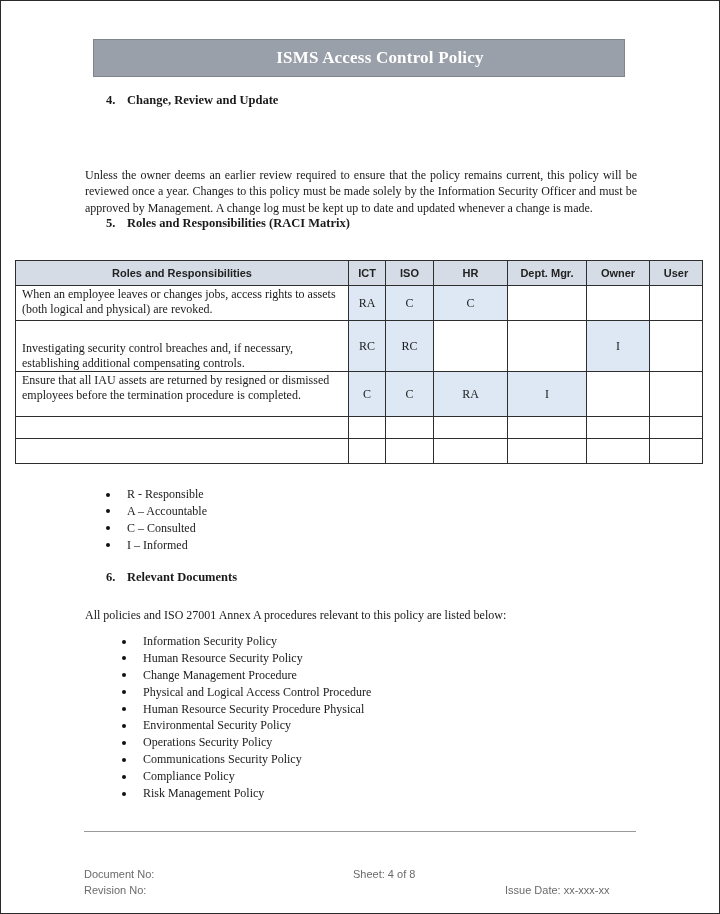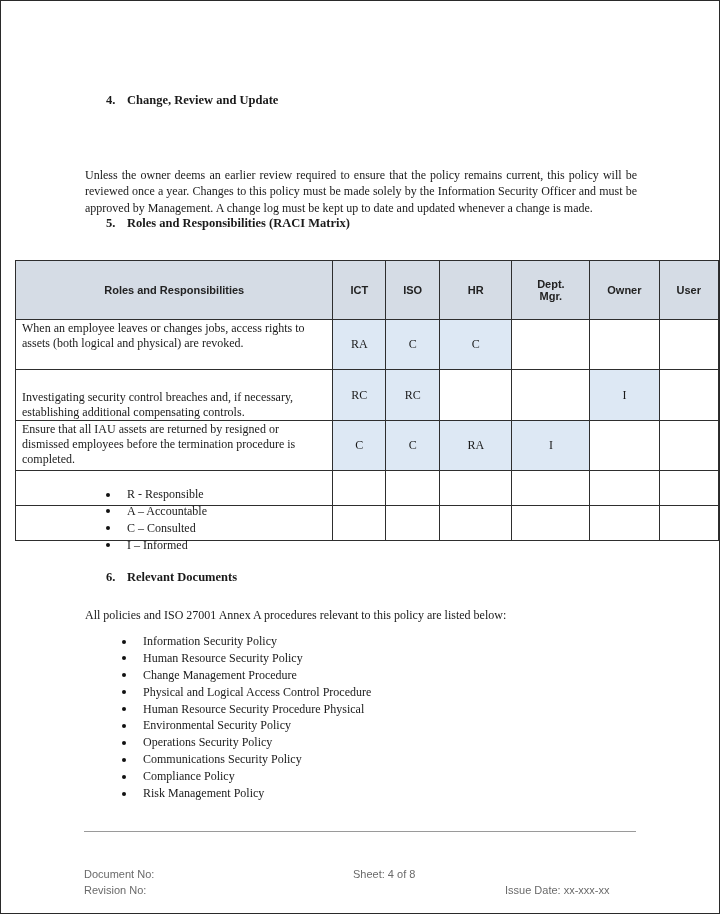--- a/index.html
+++ b/index.html
@@ -26,21 +26,21 @@
   }
   .section-heading .num { display: inline-block; width: 21px; }
   .para {
     position: absolute; left: 84px; width: 552px; font-size: 12px; line-height: 16.3px;
     text-align: justify; font-family: "Liberation Serif", "DejaVu Serif", serif;
   }
   table.raci {
     position: absolute; left: 14px; top: 259px; border-collapse: collapse;
     font-family: "Liberation Serif", "DejaVu Serif", serif; font-size: 12px;
   }
-  table.raci th, table.raci td { border: 1px solid #2e2e2e; padding: 17px; }
+  table.raci th, table.raci td { border: 1px solid #2e2e2e; padding: 0; }
   table.raci th {
     background: #d5dce5; height: 24px; font-family: "Liberation Sans", "DejaVu Sans", sans-serif;
     font-size: 11px; font-weight: bold; text-align: center; color: #222;
   }
   table.raci td.role { padding: 1px 6px 0 6px; line-height: 15px; vertical-align: top; text-align: left; }
   table.raci td.val { text-align: center; vertical-align: middle; }
   table.raci td.hl { background: #dde8f4; }
   ul.bullets {
     position: absolute; margin: 0; padding: 0; list-style: none;
     font-family: "Liberation Serif", "DejaVu Serif", serif; font-size: 12px;
@@ -53,20 +53,23 @@
   .footer-line { position: absolute; left: 83px; top: 830px; width: 552px; height: 1px; background: #9a9a9a; }
   .footer-text {
     position: absolute; font-family: "Liberation Sans", "DejaVu Sans", sans-serif; font-size: 11px; color: #6a6a6a; margin-top: 34px;
   }
 </style>
 </head>
 <body>
 
 <div class="page">
 
+  <div class="title-bar">
+    <span>ISMS Access Control Policy</span>
+  </div>
 
   <div class="section-heading" style="left:105px; top:92px;">
     <span class="num">4.</span><span>Change, Review and Update</span>
   </div>
   <div class="para" style="top:136px;margin-top:30px;">Unless the owner deems an earlier review required to ensure that the policy remains current, this policy will be reviewed once a year. Changes to this policy must be made solely by the Information Security Officer and must be approved by Management. A change log must be kept up to date and updated whenever a change is made.</div>
 
   <div class="section-heading" style="left:105px; top:215px;">
     <span class="num">5.</span><span>Roles and Responsibilities (RACI Matrix)</span>
   </div>
 

